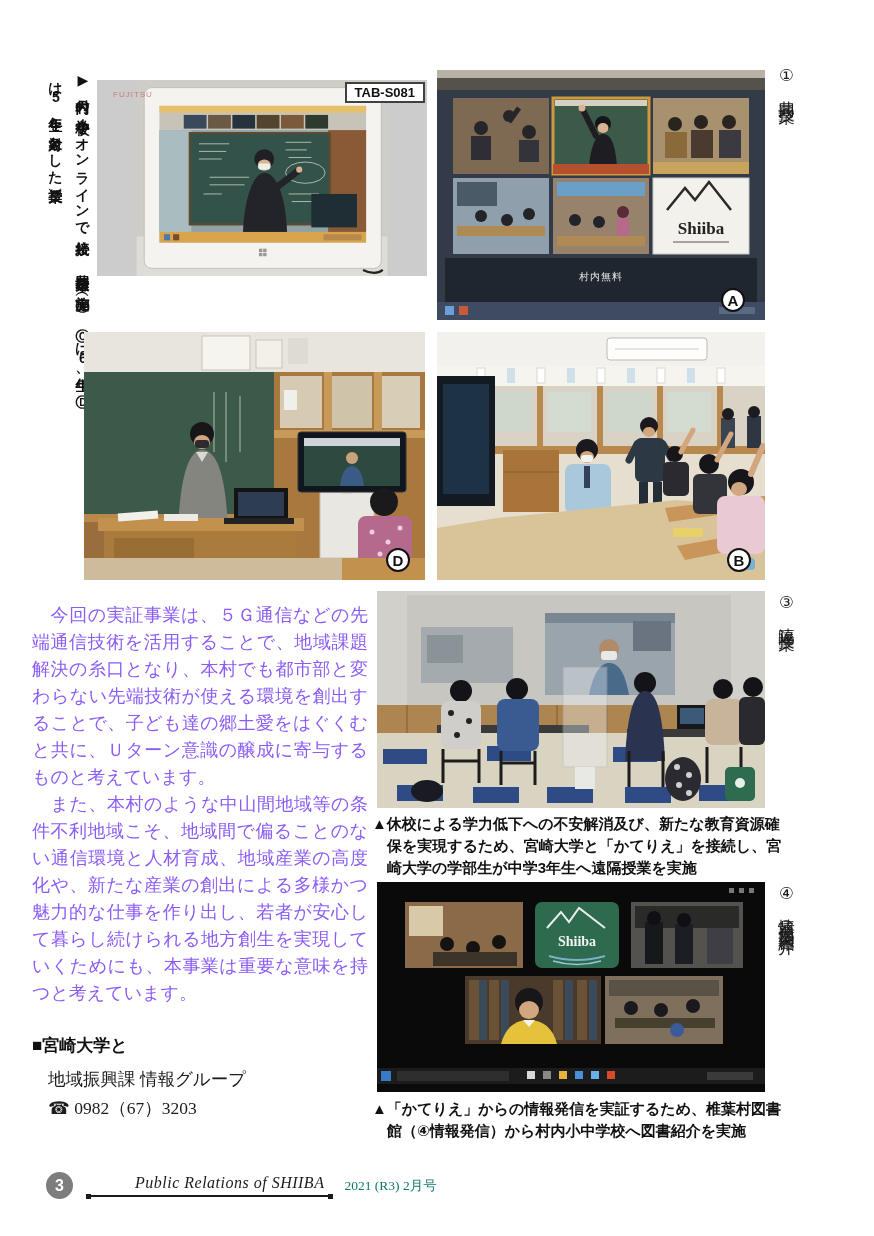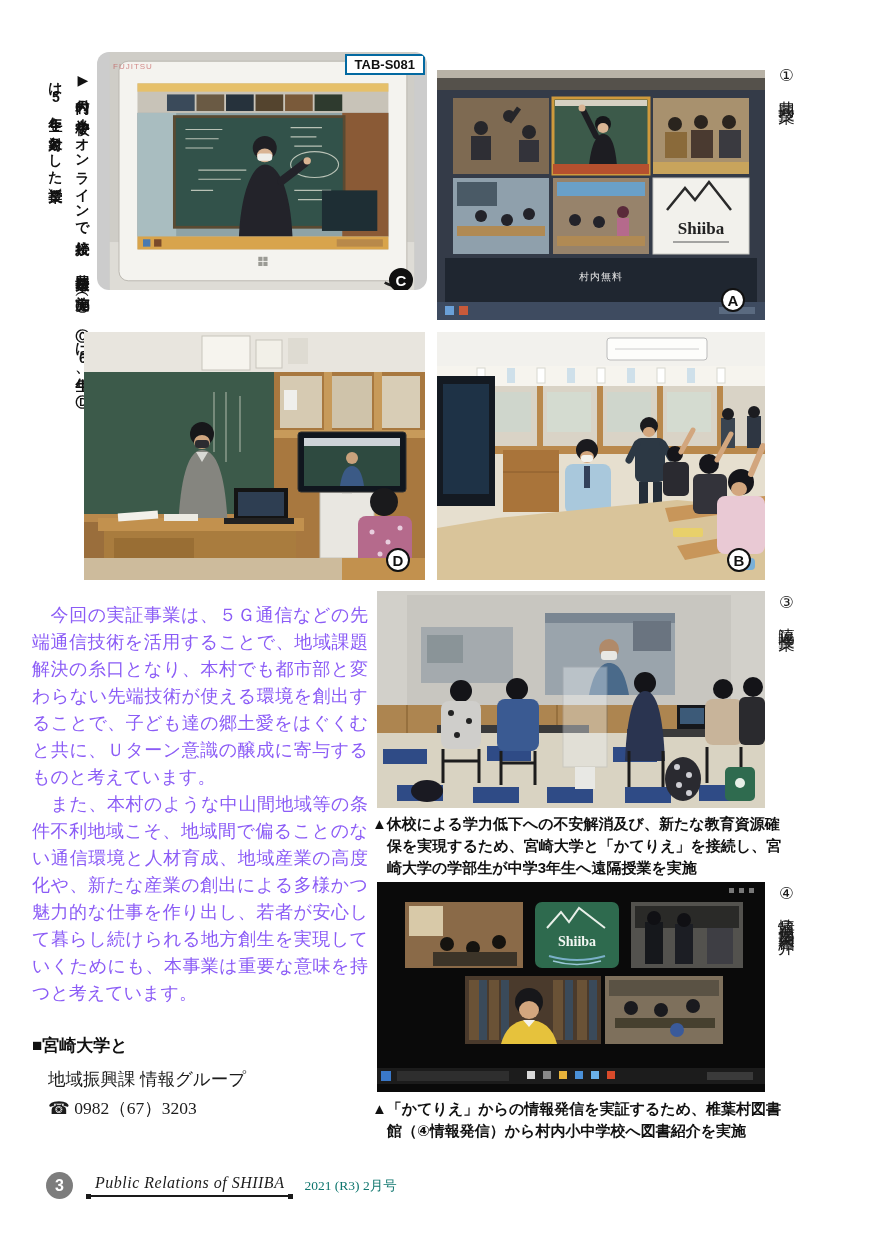--- a/index.html
+++ b/index.html
@@ -13,21 +13,21 @@
   .left-caption .v-line{line-height:27px;}
   .side-label{position:absolute;left:776px;font-size:16.5px;letter-spacing:2.5px;color:#1a1a1a;}
 
   
   .photo{position:absolute;overflow:hidden;background:#ccc;}
   .photo svg{display:block;width:100%;height:100%;}
   .badge{position:absolute;width:24px;height:24px;border-radius:50%;background:#ffffff;
       border:2px solid #111;color:#111;font-weight:bold;font-size:15px;line-height:21px;
       text-align:center;box-sizing:border-box;}
   .badge.dark{background:#101010;border-color:#101010;color:#ffffff;}
-  .device-tag{position:absolute;top:2px;right:2px;background:#fff;border:2px solid #0369a1;
+  .device-tag{position:absolute;top:2px;right:2px;background:#fff;border:2px solid #404040;
       padding:1px 8px;font-weight:bold;font-size:13px;color:#111;}
   .brand-tag{position:absolute;top:10px;left:16px;font-size:8px;color:#c05050;opacity:.65;
       letter-spacing:1px;}
   .site-name{position:absolute;left:0;right:0;top:200px;text-align:center;color:#e8e8e8;
       font-size:10px;letter-spacing:1px;}
 
   
   .article{position:absolute;left:32px;top:602px;width:336px;
       font-family:"Liberation Serif","DejaVu Serif",serif;font-size:18px;line-height:27px;
       text-align:justify;color:#8b5cf6;}
@@ -43,41 +43,41 @@
   .contact-line{font-family:"Liberation Serif","DejaVu Serif",serif;font-size:17.5px;
       line-height:29px;padding-left:16px;color:#1c1c1c;}
 
   
   .footer{position:absolute;left:46px;top:1172px;display:flex;align-items:center;}
   .page-num{width:27px;height:27px;border-radius:50%;background:#7d7d7d;color:#fff;
       font-weight:bold;font-size:16px;line-height:27px;text-align:center;}
   .footer-title-wrap{position:relative;margin-left:14px;padding:0 8px 3px 8px;
       border-bottom:2px solid #1a1a1a;}
   .footer-title{font-family:"Liberation Serif","DejaVu Serif",serif;font-style:italic;
-      font-size:16px;color:#1c1c1c;letter-spacing:.5px;}
+      font-size:16px;color:#1c1c1c;letter-spacing:.5px;margin-left:40px;}
   .u-dot{position:absolute;bottom:-4px;width:5px;height:5px;background:#1a1a1a;}
   .u-dot.l{left:-1px;} .u-dot.r{right:-1px;}
   .footer-issue{font-family:"Liberation Serif","DejaVu Serif",serif;font-size:13.5px;
       color:#0f766e;margin-left:12px;}
 </style>
 </head>
 <body>
 
 <div class="page">
 
   <div class="left-caption v-text">
     <div class="v-line">▶村内の小学校をオンラインで接続し、共同授業を実施（Ⓐ～Ⓒは6年生、Ⓓ</div>
     <div class="v-line">は5年生を対象とした授業）</div>
   </div>
 
   <div class="side-label v-text" style="top:66px;">①共同授業</div>
   <div class="side-label v-text" style="top:593px;">③遠隔授業</div>
   <div class="side-label v-text" style="top:884px;">④情報発信（図書紹介）</div>
 
-  <div class="photo" style="left:97px;top:52px;width:330px;height:238px;border-radius:12px;">
+  <div class="photo" style="left:97px;top:80px;width:330px;height:196px;">
     <svg viewBox="0 0 330 258">
       <rect width="330" height="258" fill="#cfcdc7"></rect>
       <rect y="206" width="330" height="52" fill="#dedcd6"></rect>
       <rect x="10" y="10" width="312" height="238" rx="10" fill="#f4f3ef" stroke="#b8b5ae"></rect>
       <rect x="30" y="34" width="272" height="180" fill="#c8c3b8"></rect>
       <rect x="30" y="34" width="272" height="9" fill="#e6c06a"></rect>
       <g>
         <rect x="62" y="46" width="30" height="18" fill="#3a4a5a"></rect>
         <rect x="94" y="46" width="30" height="18" fill="#6a5a44"></rect>
         <rect x="126" y="46" width="30" height="18" fill="#26323c"></rect>

